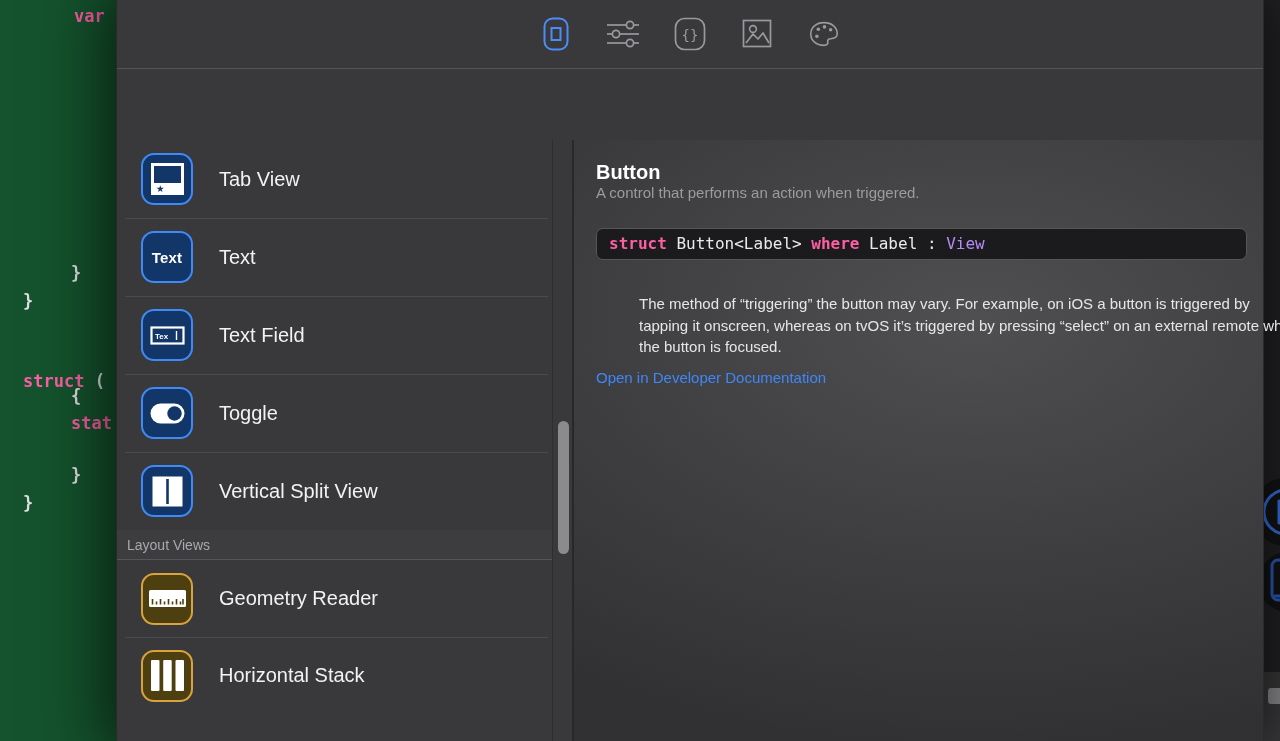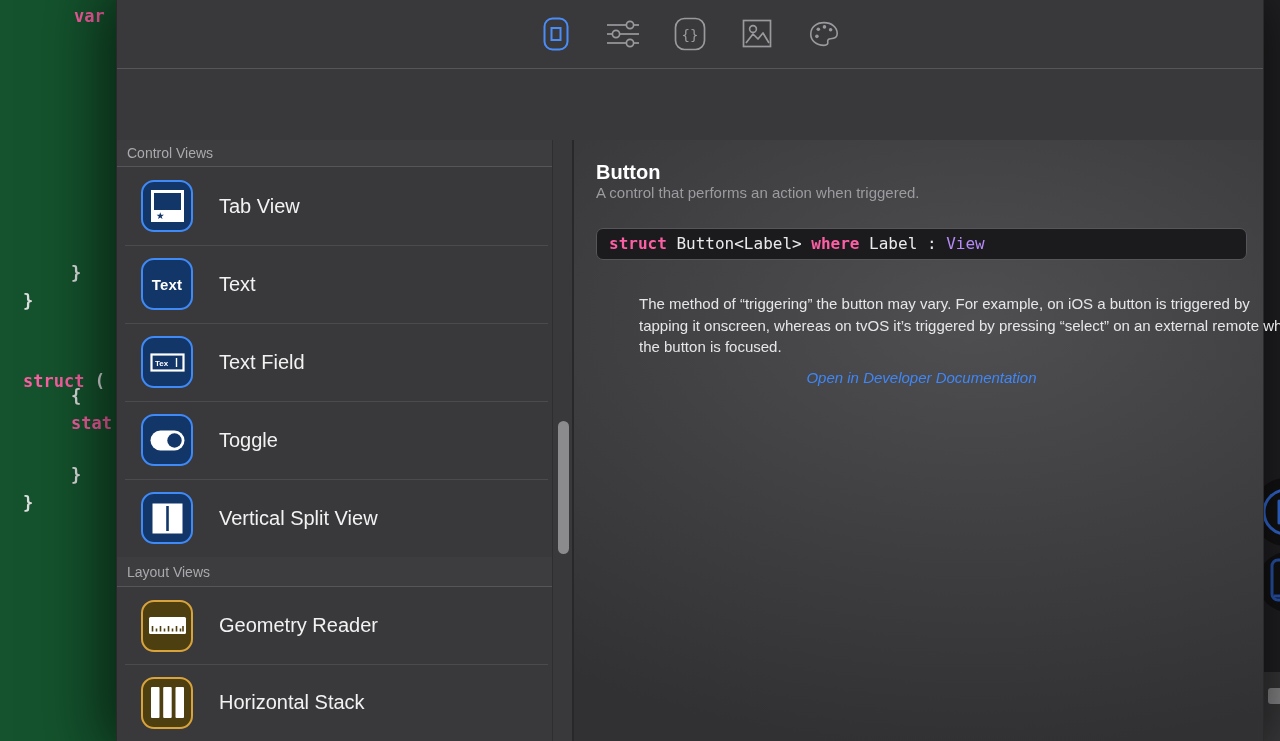--- a/index.html
+++ b/index.html
@@ -86,21 +86,21 @@
     width:651px; background:#1b1b1d; border:1px solid #55555a; border-radius:7px;
     padding:5px 12px 6px; font-family:"DejaVu Sans Mono", monospace; font-size:16px;
     white-space:pre; margin-bottom:33px;
   }
   .tok-k { color:#fc5fa3; font-weight:600; }
   .tok-n { color:#eaeaec; }
   .tok-t { color:#b58af7; }
   .detail-desc {
     width:662px; font-size:15px; line-height:21.5px; color:#e6e6e8; margin-bottom:11px;margin-left:43px;
   }
-  .detail-link-wrap { width:651px; text-align:center;font-style:italic; }
+  .detail-link-wrap { width:651px; text-align:left; }
   .detail-link { font-size:15px; color:#3f87f7; display:inline-block; cursor:pointer; }
 
   svg { display:block; }
 </style>
 </head>
 <body>
 
 <div class="screen">
 
   <div>
@@ -167,21 +167,20 @@
           <path d="M18,7 C9.7,7 4,12 4,19 C4,26 9.7,31 18,31 C21,31 22.5,29.6 22,27.6 C21.5,25.6 22.5,24 25,24 C28,24 32,23.5 32,18.5 C32,12 26.3,7 18,7 Z" fill="none" stroke="#9a9a9e" stroke-width="1.7"></path>
           <circle cx="12" cy="14" r="1.9" fill="#9a9a9e"></circle>
           <circle cx="18.5" cy="11.5" r="1.9" fill="#9a9a9e"></circle>
           <circle cx="25" cy="14.5" r="1.9" fill="#9a9a9e"></circle>
           <circle cx="10.5" cy="21.5" r="1.9" fill="#9a9a9e"></circle>
         </svg>
       </div>
     </div>
 
     <div class="list">
-      <div class="section-header">Control Views</div>
 
       <div class="row">
         <div class="lib-icon icon-blue">
           <svg width="47" height="47" viewBox="0 0 47 47">
             <rect x="8.5" y="8.5" width="30" height="29" fill="none" stroke="#ffffff" stroke-width="3"></rect>
             <rect x="10" y="27" width="27" height="9" fill="#ffffff"></rect>
             <text x="12" y="35.6" font-size="9.5" fill="#123668">★</text>
           </svg>
         </div>
         <div class="row-label">Tab View</div>

